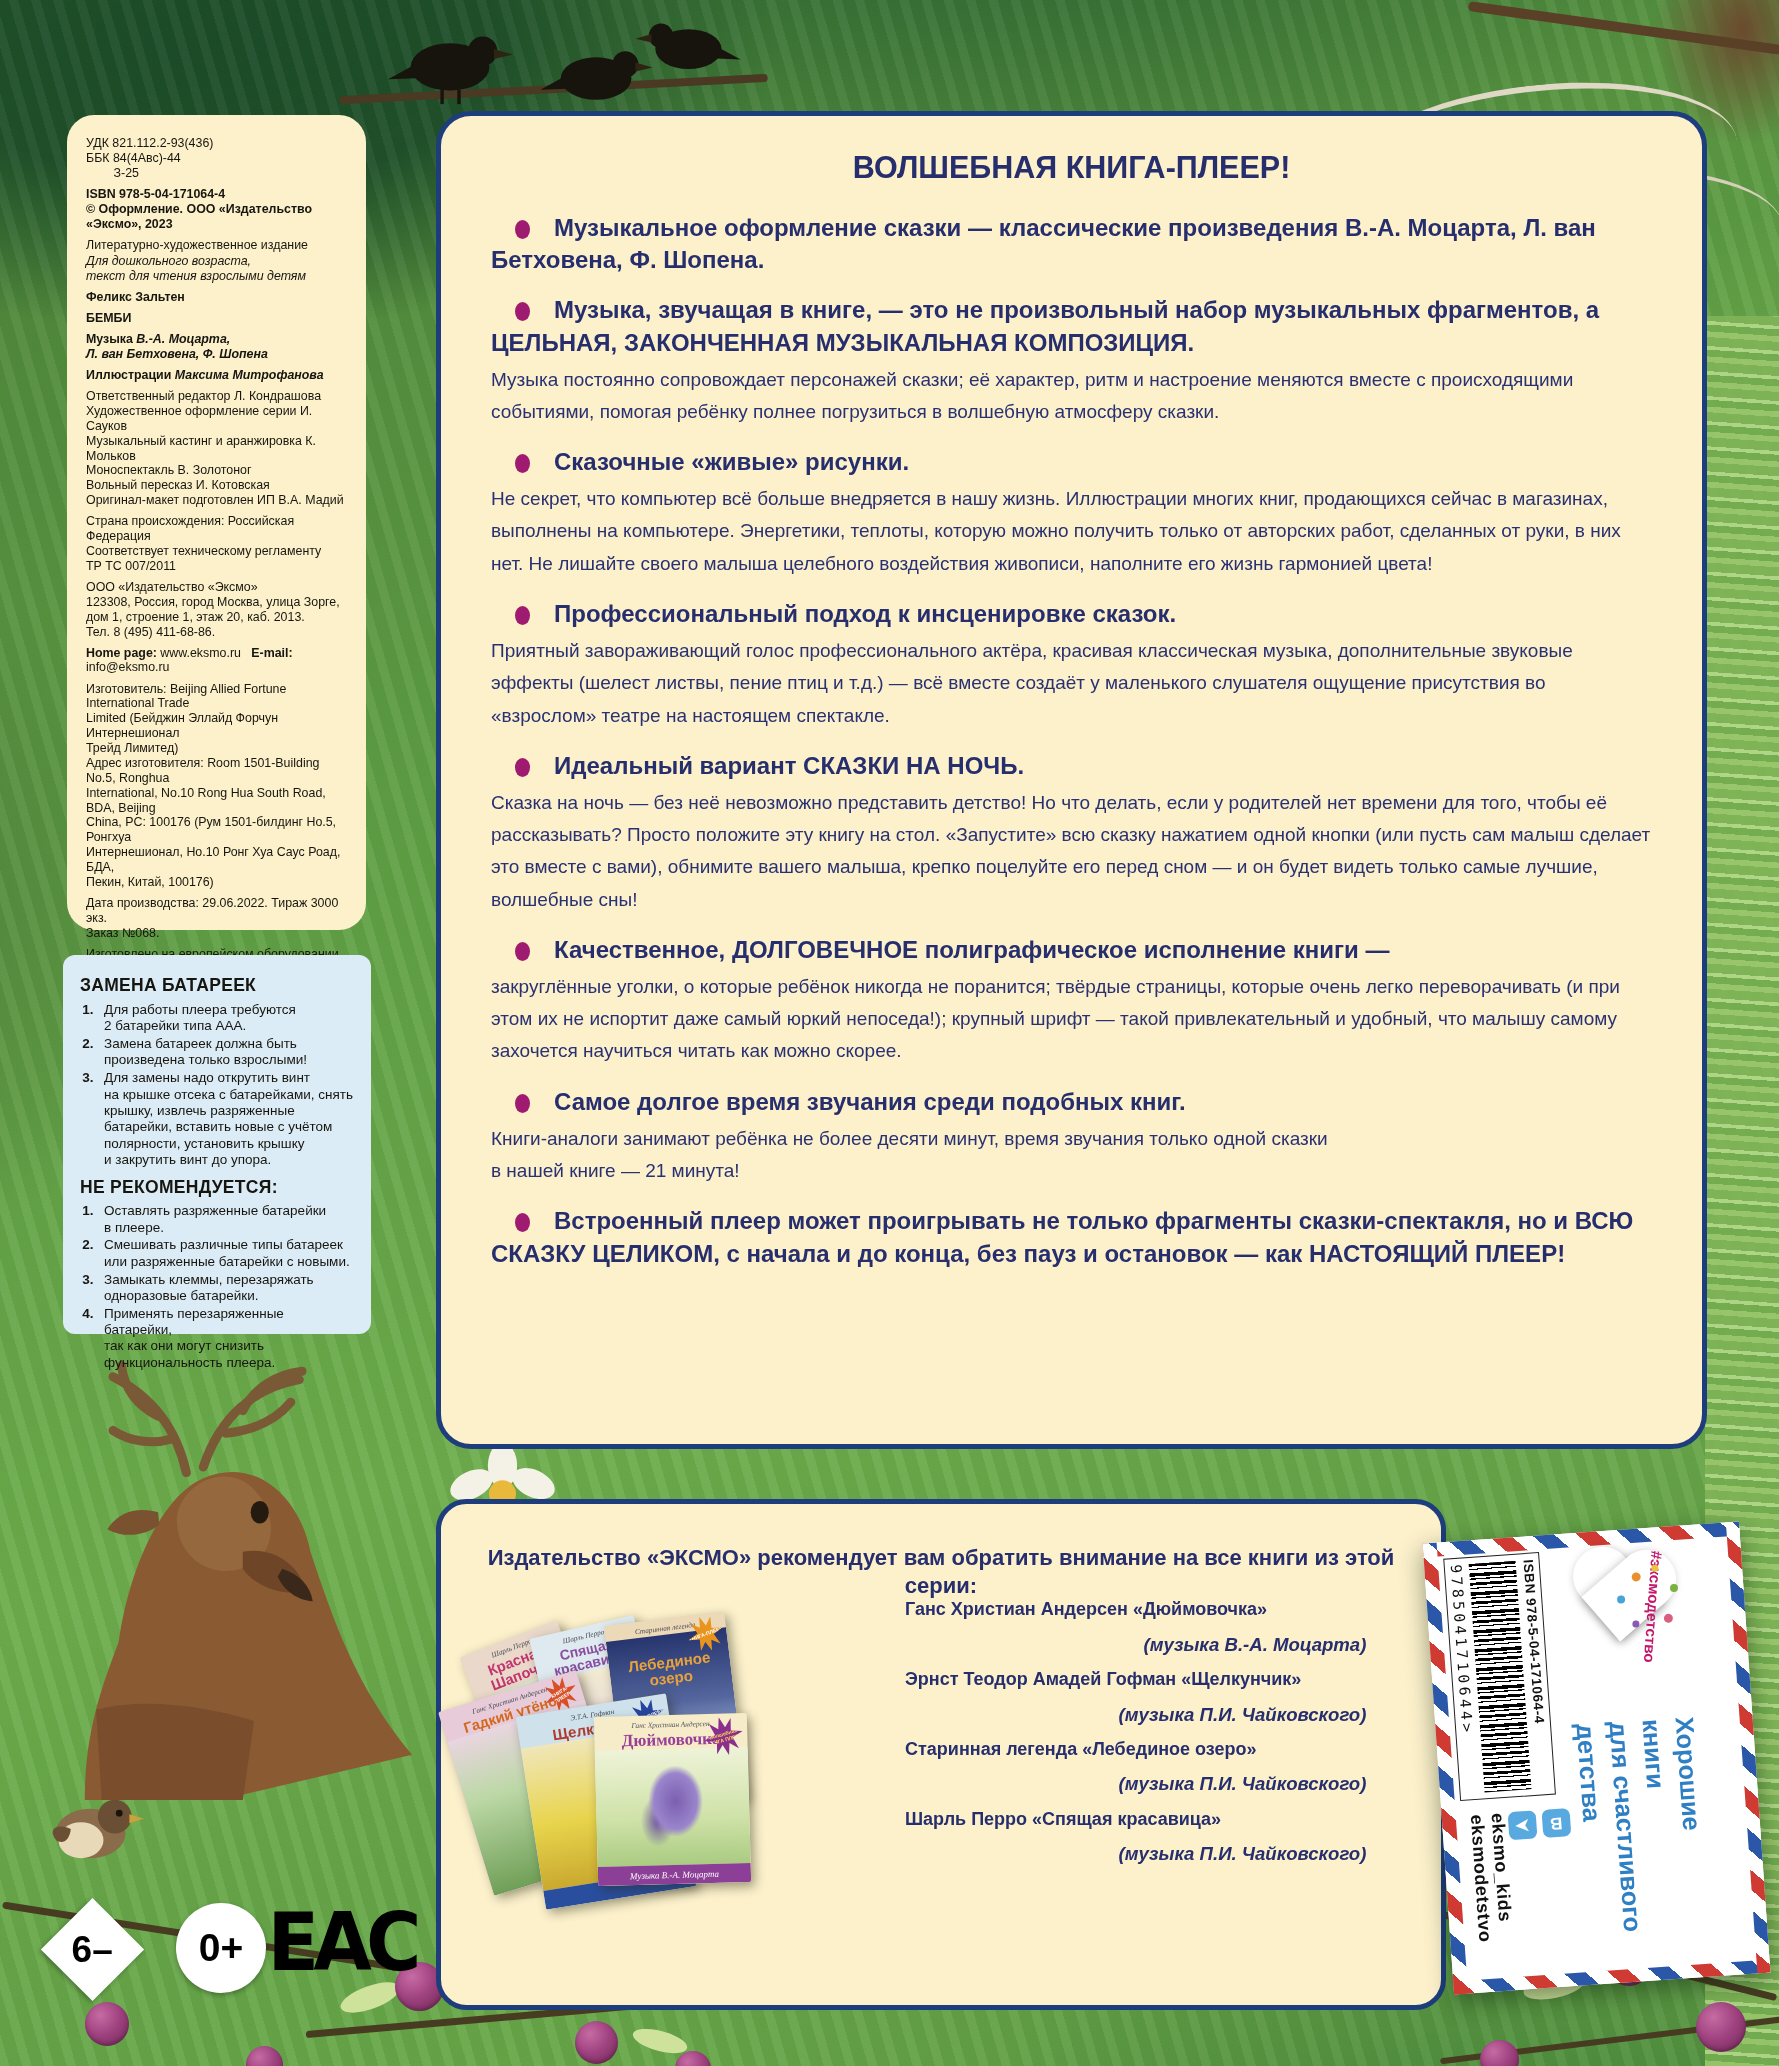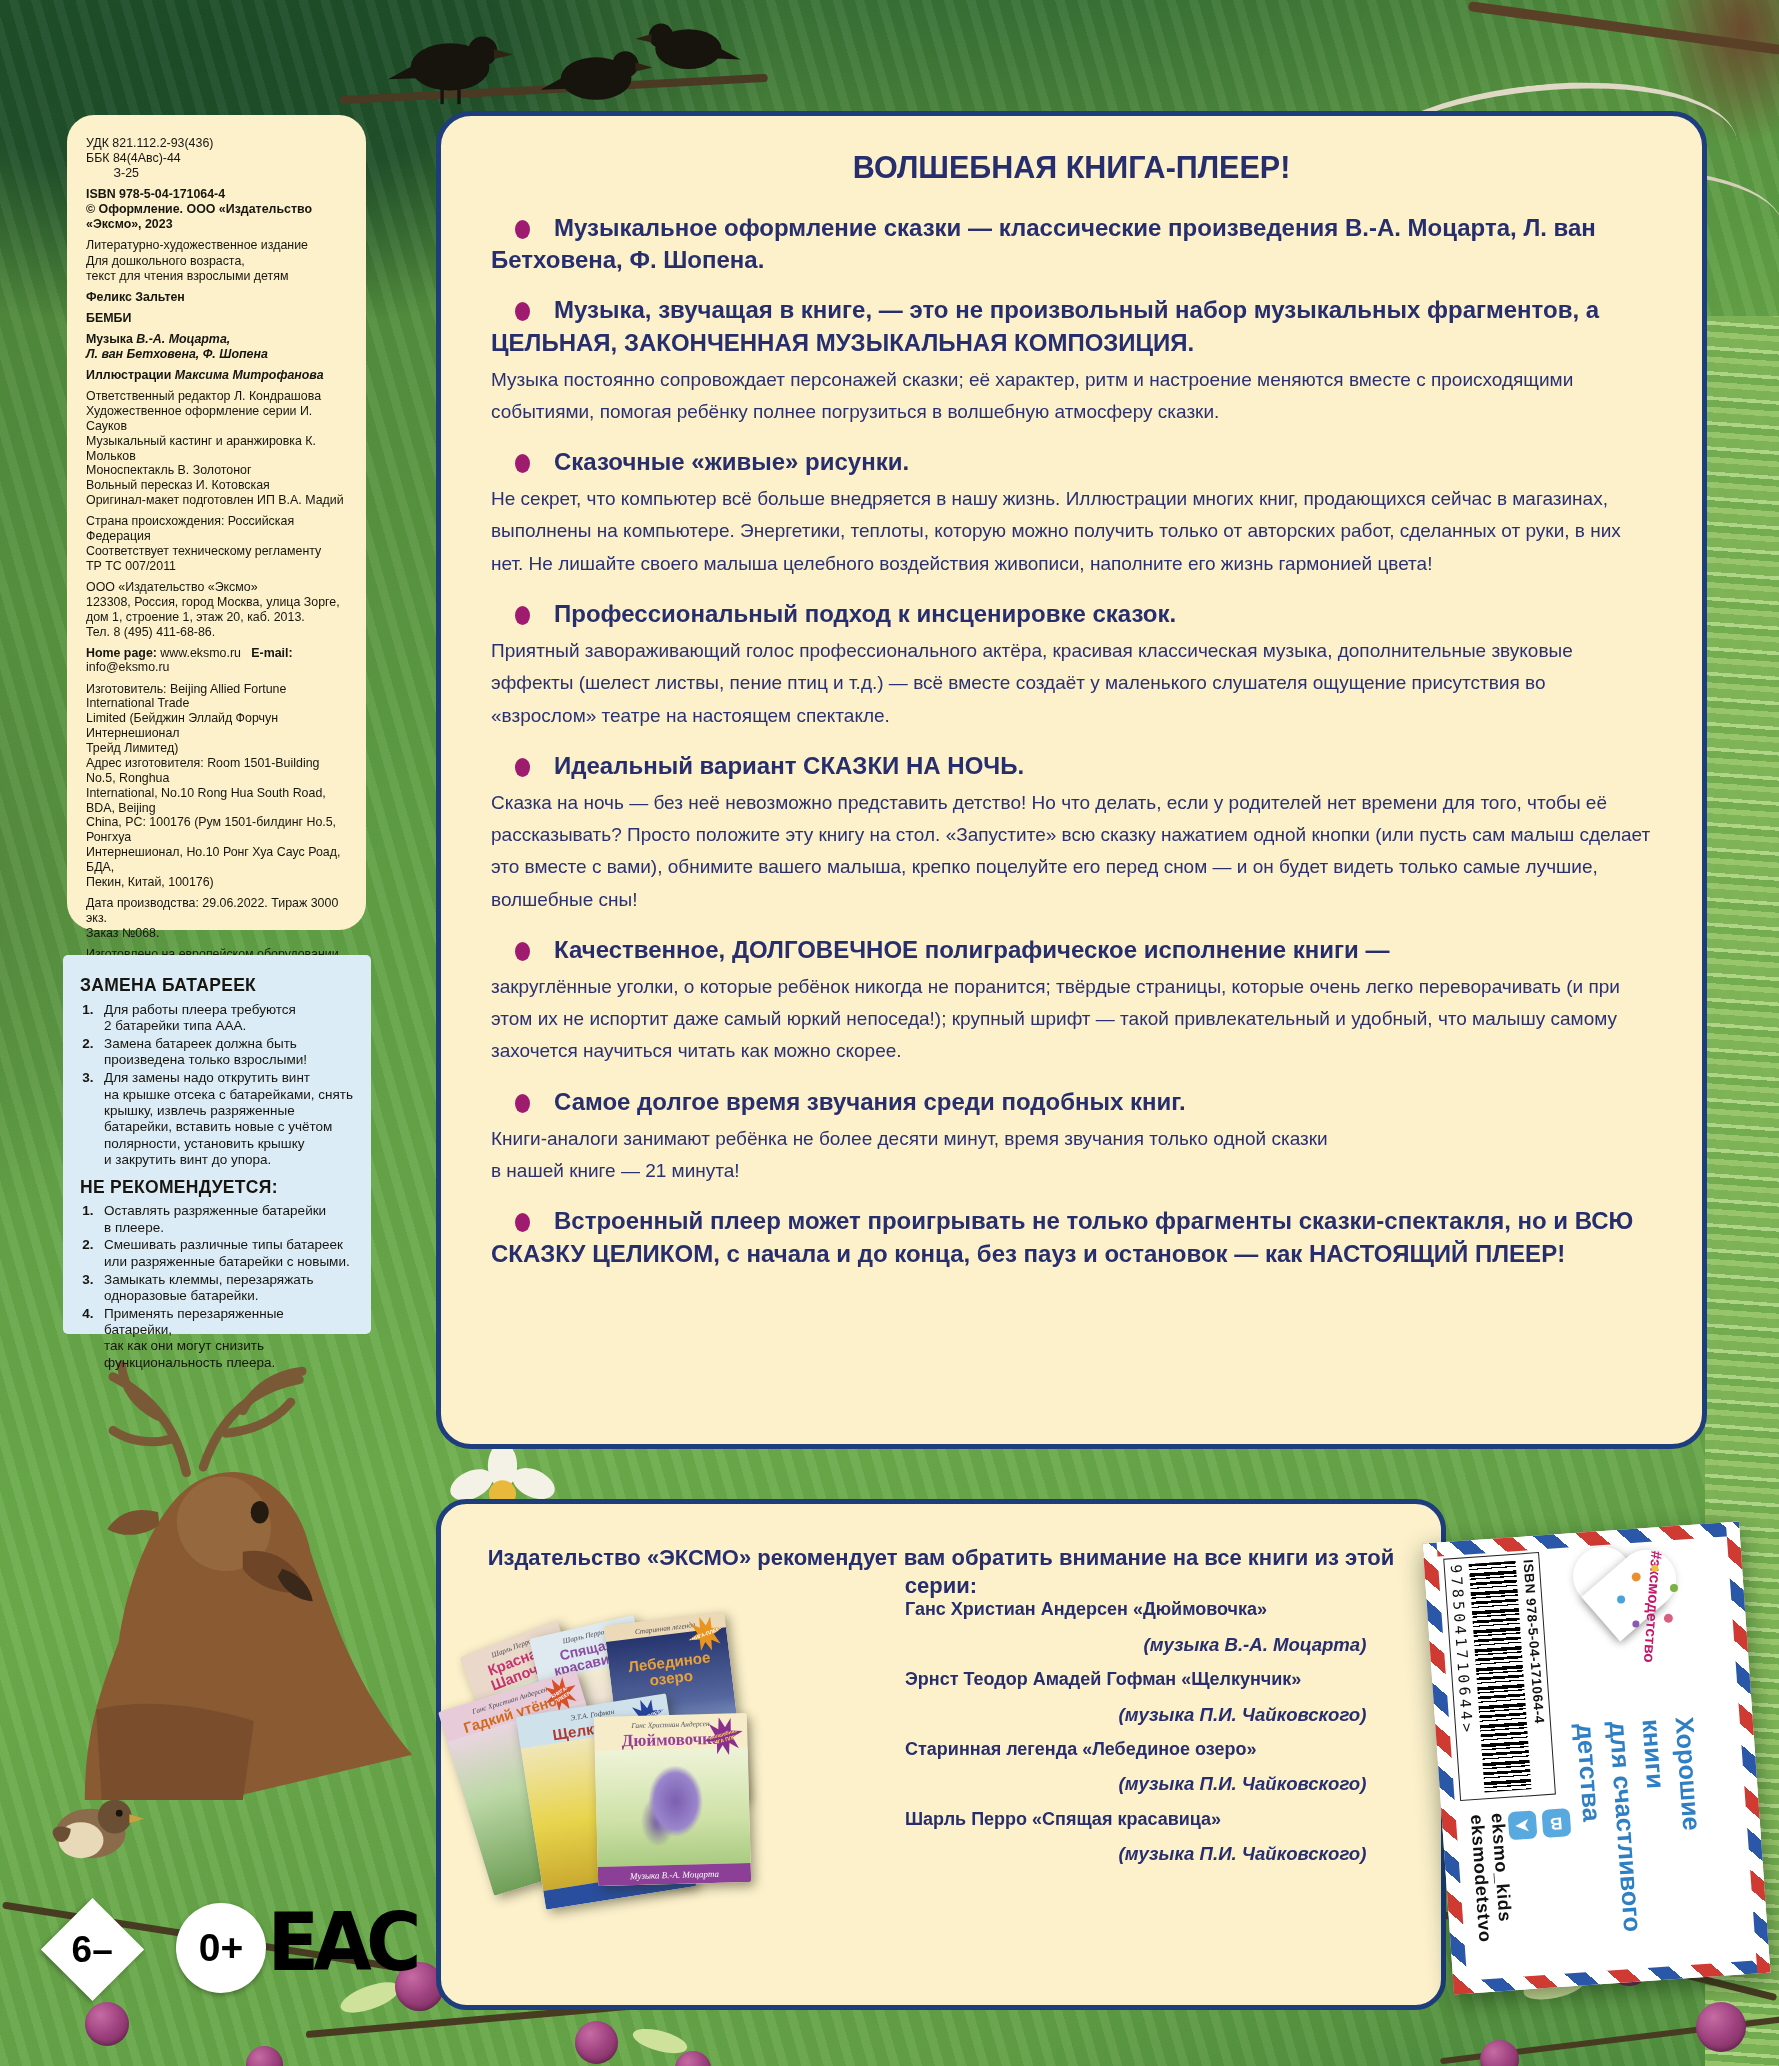--- a/index.html
+++ b/index.html
@@ -36,22 +36,22 @@
   .berry{border-radius:50%;background:radial-gradient(circle at 35% 30%, #c76ba3 0%, #a04381 45%, #6f2553 100%);box-shadow:inset 0 -2.3px 4.5px rgba(0,0,0,.25)}
   .arc{border:0;border-top:6.8px solid #ded8c4;border-radius:50%}
   .arc.a1{left:1343px;top:85px;width:395px;height:147px;transform:rotate(-6deg)}
   .arc.a2{left:1422px;top:169px;width:361px;height:135px;border-top-width:5.6px;border-top-color:#d6d0ba;transform:rotate(-4deg)}
   .trunk{left:1653px;top:0;width:126px;height:147px;background:radial-gradient(ellipse at 70% 20%, #6b4a2e 0%, rgba(107,74,46,0) 70%)}
   
   .panel{position:absolute;box-sizing:border-box;z-index:5}
   .info-box{left:67px;top:115px;width:299px;height:815px;background:#fcf1cb;border-radius:27px;padding:21.4px 19px;color:#17150f}
   .info-box p{margin:0 0 6.2px 0;font-size:12.4px;line-height:1.2;white-space:pre-wrap}
   .info-box .bold{font-weight:bold}
-  .info-box .it{}
-  .battery-box{left:63px;top:955px;width:308px;height:379px;background:#dcecf6;border-radius:5px;padding:17px 17px;color:#17150f}
+  .info-box .it{font-style:italic}
+  .battery-box{left:63px;top:955px;width:308px;height:379px;background:#dcecf6;border-radius:12px;padding:17px 17px;color:#17150f}
   .battery-box h3{margin:3.4px 0 5.6px 0;font-size:17.5px;letter-spacing:0.3px}
   .battery-box ol{margin:0 0 8px 0;padding:0;list-style:none;counter-reset:n}
   .battery-box li{position:relative;padding-left:24px;font-size:13.5px;line-height:1.22;white-space:pre-line;counter-increment:n;margin-bottom:1.1px}
   .battery-box li::before{content:counter(n) ".";position:absolute;left:2.3px;top:0;font-weight:bold}
   .main-box{left:436px;top:111px;width:1271px;height:1338px;background:#fcf1cb;border:5.1px solid #1d3d7c;border-radius:35px;padding:33px 50px;color:#2a3173}
   .main-box .t1{margin:3.4px 0 5.6px 0;text-align:center;font-size:27px;line-height:1.25;font-weight:bold;color:#272e6e}
   .main-box .t2{margin:0 0 26px 0;text-align:center;font-size:30.5px;line-height:1.2;font-weight:bold;color:#272e6e}
   .sect{position:relative;margin-bottom:18px}
   .sect .dot{position:absolute;left:24px;top:8px;width:15.2px;height:19px;border-radius:50%;background:#9f1b70}
   .sect .heading{margin:0 0 4.5px 0;font-size:24px;line-height:1.35;font-weight:bold;text-indent:63px;color:#272e6e}

